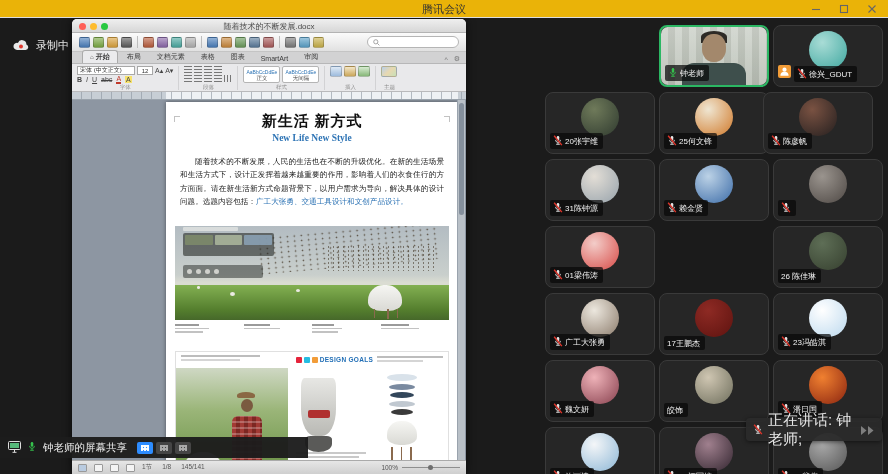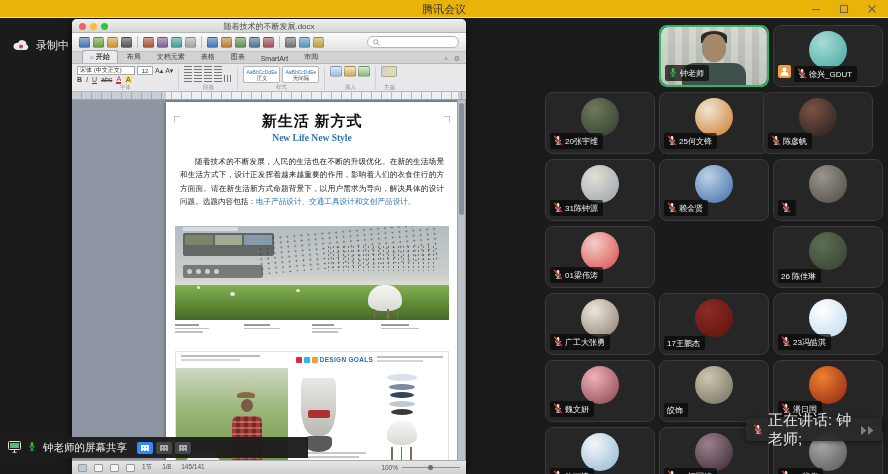--- a/index.html
+++ b/index.html
@@ -310,21 +310,21 @@
         <div class="ticks"></div>
     </div>
 
     <div class="docarea">
       <div class="page">
         <div class="crop" style="left:8px;top:14px;border-width:1px 0 0 1px"></div>
         <div class="crop" style="right:8px;top:14px;border-width:1px 1px 0 0"></div>
 
         <div class="doc-title">新生活 新方式</div>
         <div class="doc-sub">New Life New Style</div>
-        <p class="doc-para"><span>随着技术的不断发展，人民的生活也在不断的升级优化。在新的生活场景和生活方式下，设计正发挥着越来越重要的作用，影响着人们的衣食住行的方方面面。请在新生活新方式命题背景下，以用户需求为导向，解决具体的设计问题。选题内容包括：</span><span class="hl">电子产品设计、交通工具设计和文创产品设计。</span></p>
+        <p class="doc-para"><span>随着技术的不断发展，人民的生活也在不断的升级优化。在新的生活场景和生活方式下，设计正发挥着越来越重要的作用，影响着人们的衣食住行的方方面面。请在新生活新方式命题背景下，以用户需求为导向，解决具体的设计问题。选题内容包括：</span><span class="hl">广工大张勇、交通工具设计和文创产品设计。</span></p>
 
         <div class="fig1">
           <div class="tbar"></div>
           <div class="swarm s1"></div>
             <div class="swarm s2"></div>
           <div class="panel1">
             <div class="thumb" style="background:#7d8a6a"></div>
             <div class="thumb" style="background:#a8b49a"></div>
             <div class="thumb" style="background:#8aa0b2"></div>
           </div>

